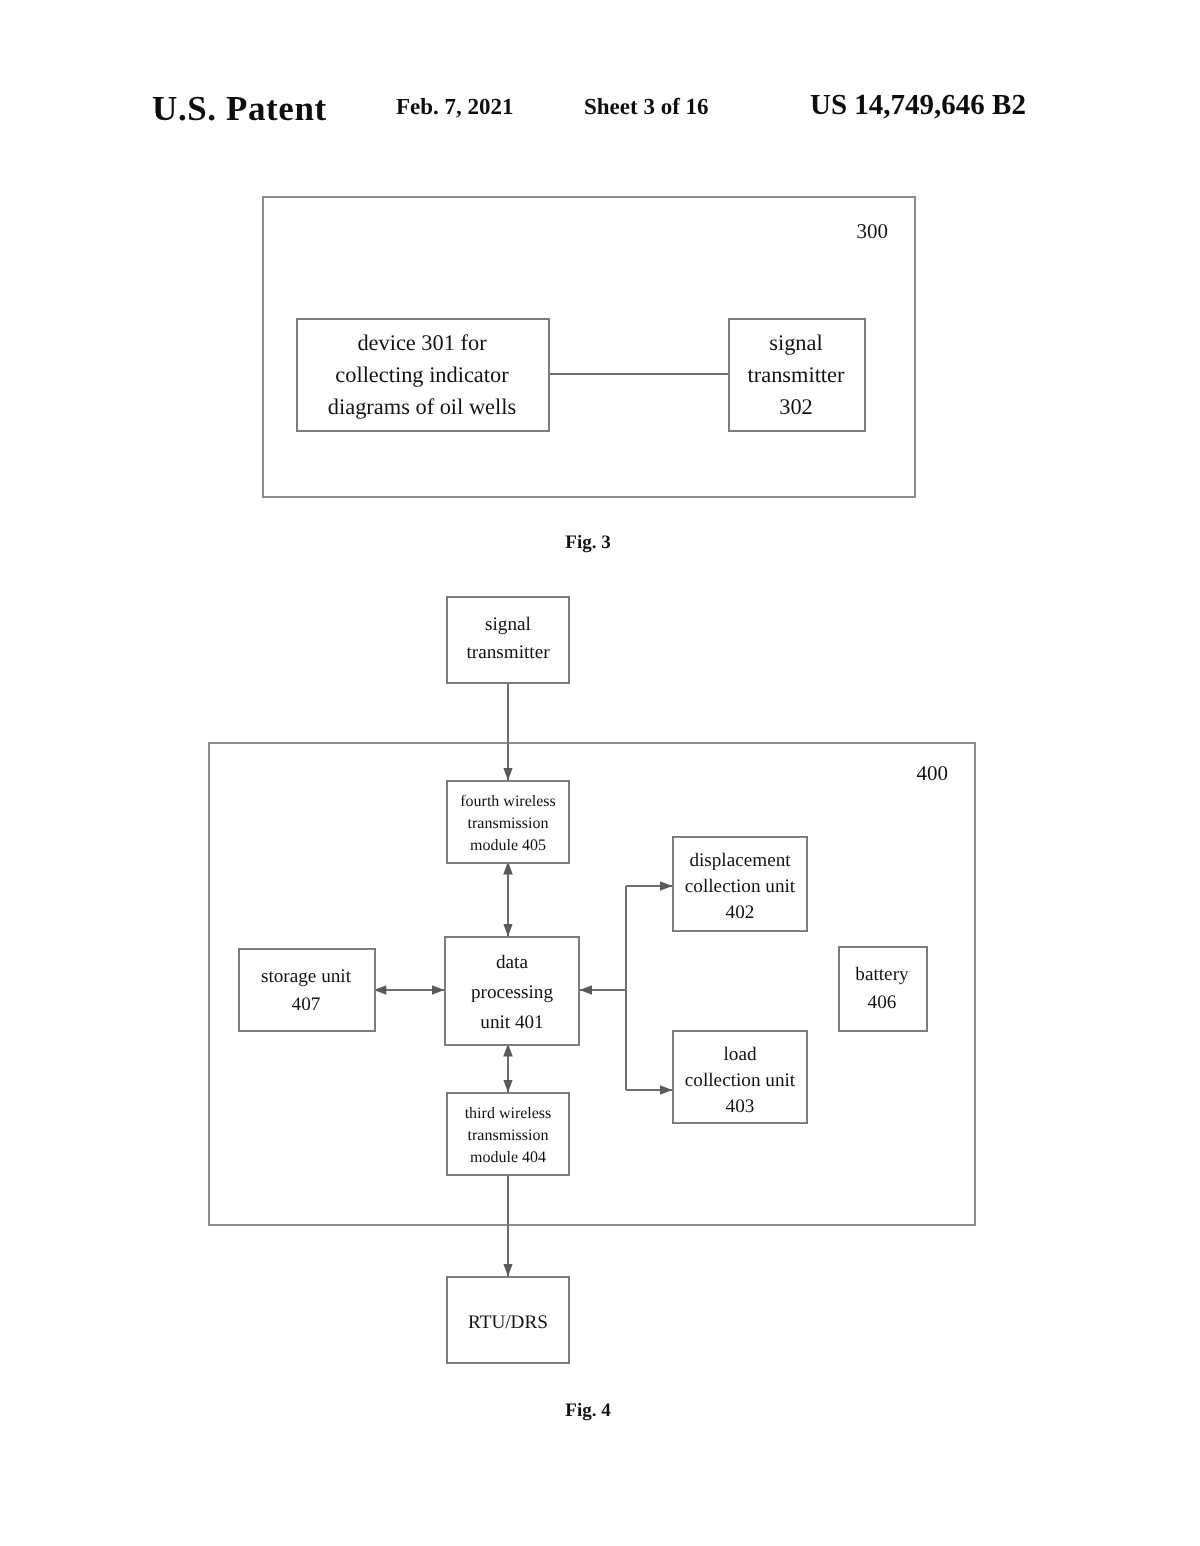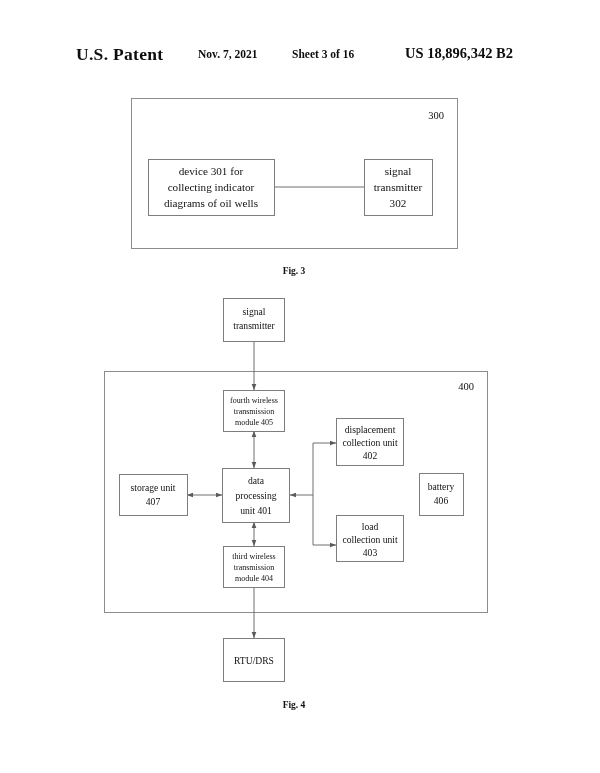--- a/index.html
+++ b/index.html
@@ -101,23 +101,23 @@
     font-weight: bold;
     fill: #111111;
     text-anchor: middle;
   }
 </style>
 </head>
 <body>
 
 <div class="page-header">
   <span class="hdr-item hdr-title">U.S. Patent</span>
-  <span class="hdr-item hdr-date">Nov. 7, 2021</span>
+  <span class="hdr-item hdr-date">Feb. 7, 2021</span>
   <span class="hdr-item hdr-sheet">Sheet 3 of 16</span>
-  <span class="hdr-item hdr-patno">US 18,896,342 B2</span>
+  <span class="hdr-item hdr-patno">US 14,749,646 B2</span>
 </div>
 
 <div class="figure-stage">
 <svg viewBox="0 0 600 773" xmlns="http://www.w3.org/2000/svg">
 
   <g>
 
     <rect class="outer-frame" x="131.5" y="98.5" width="326" height="150"></rect>
 
     <text class="ref-num" x="444" y="119">300</text>

